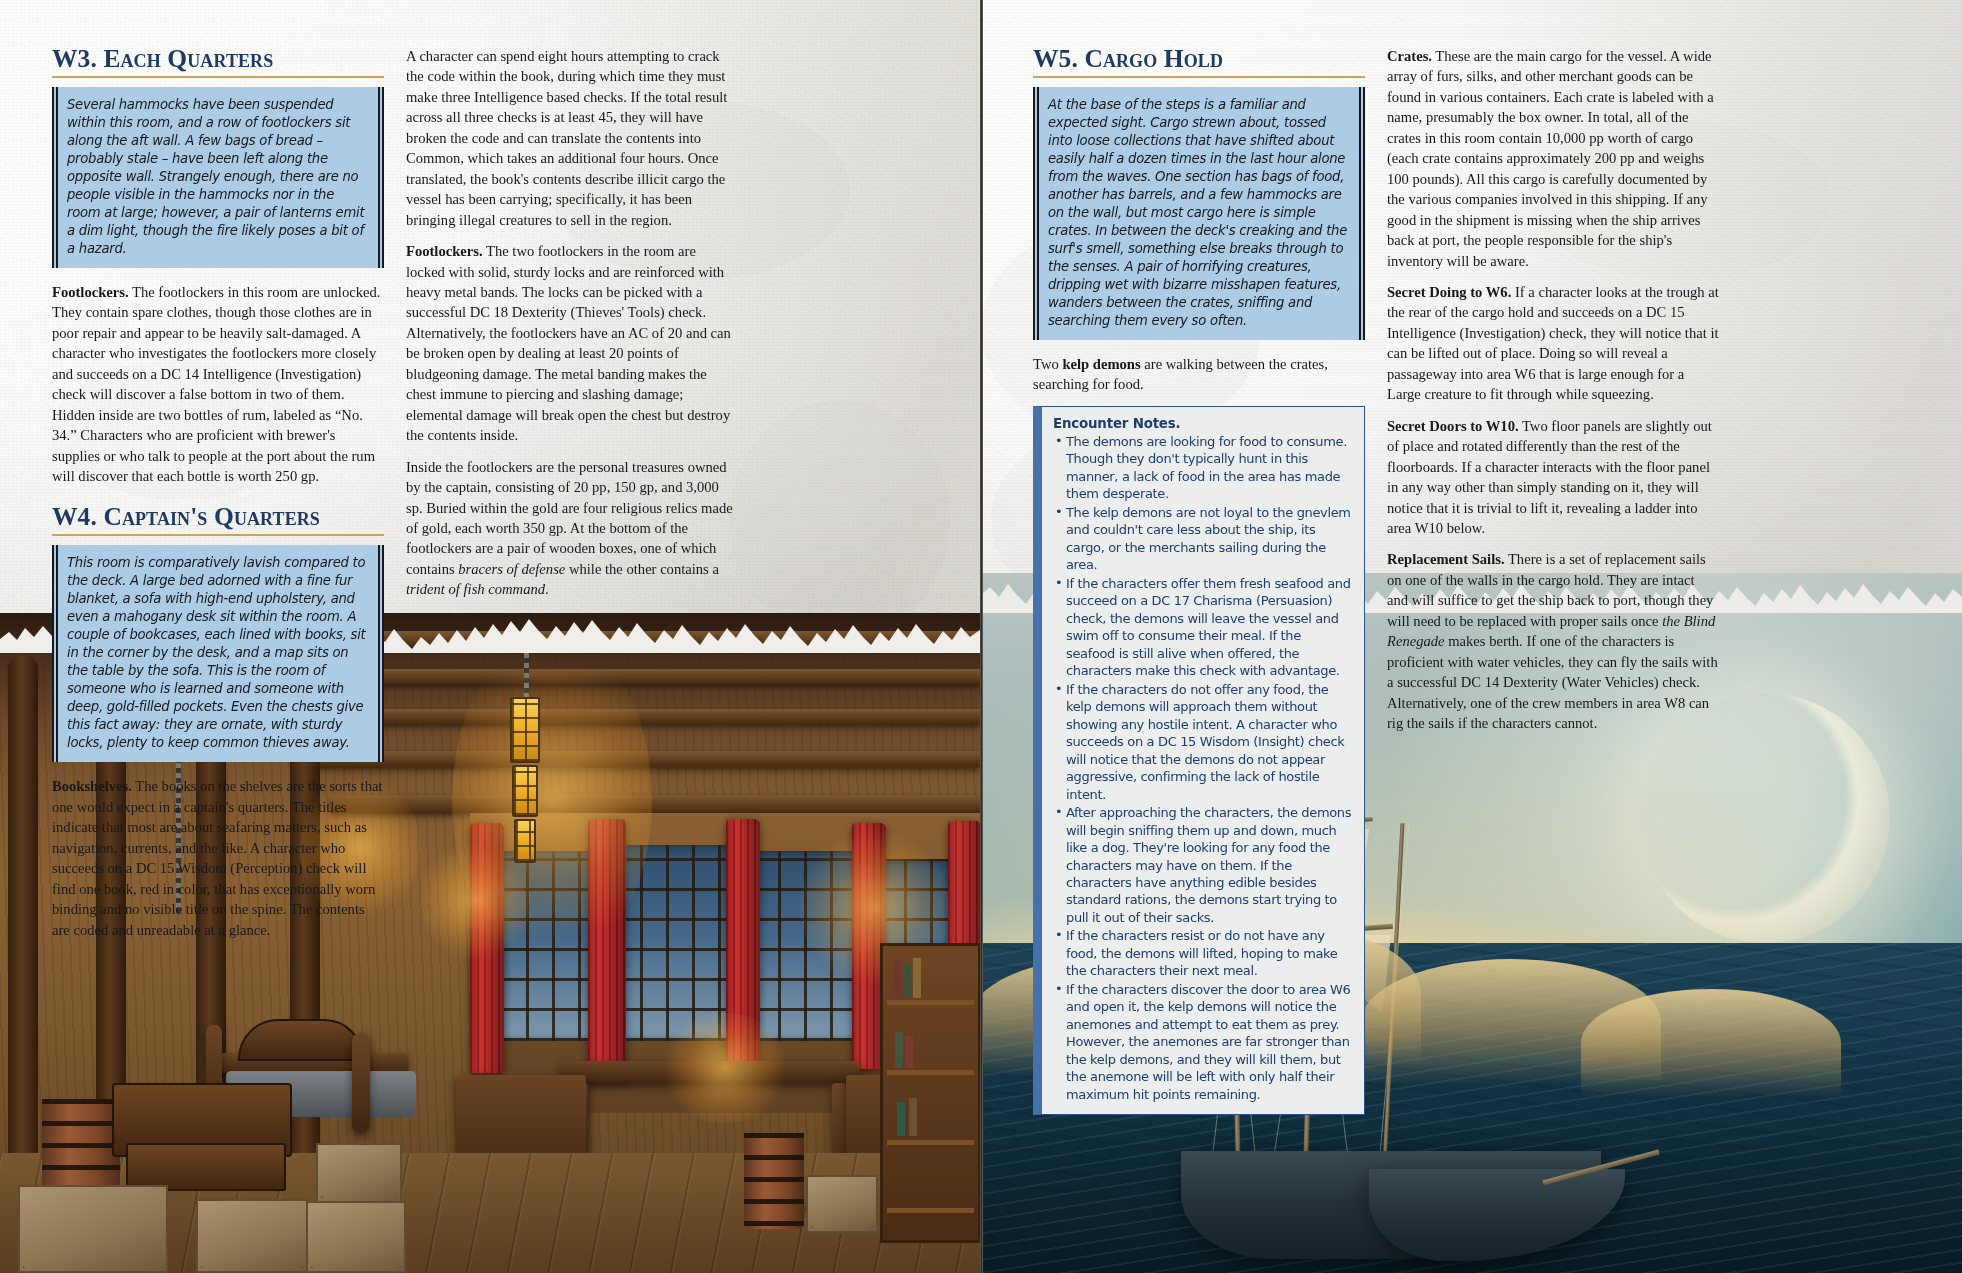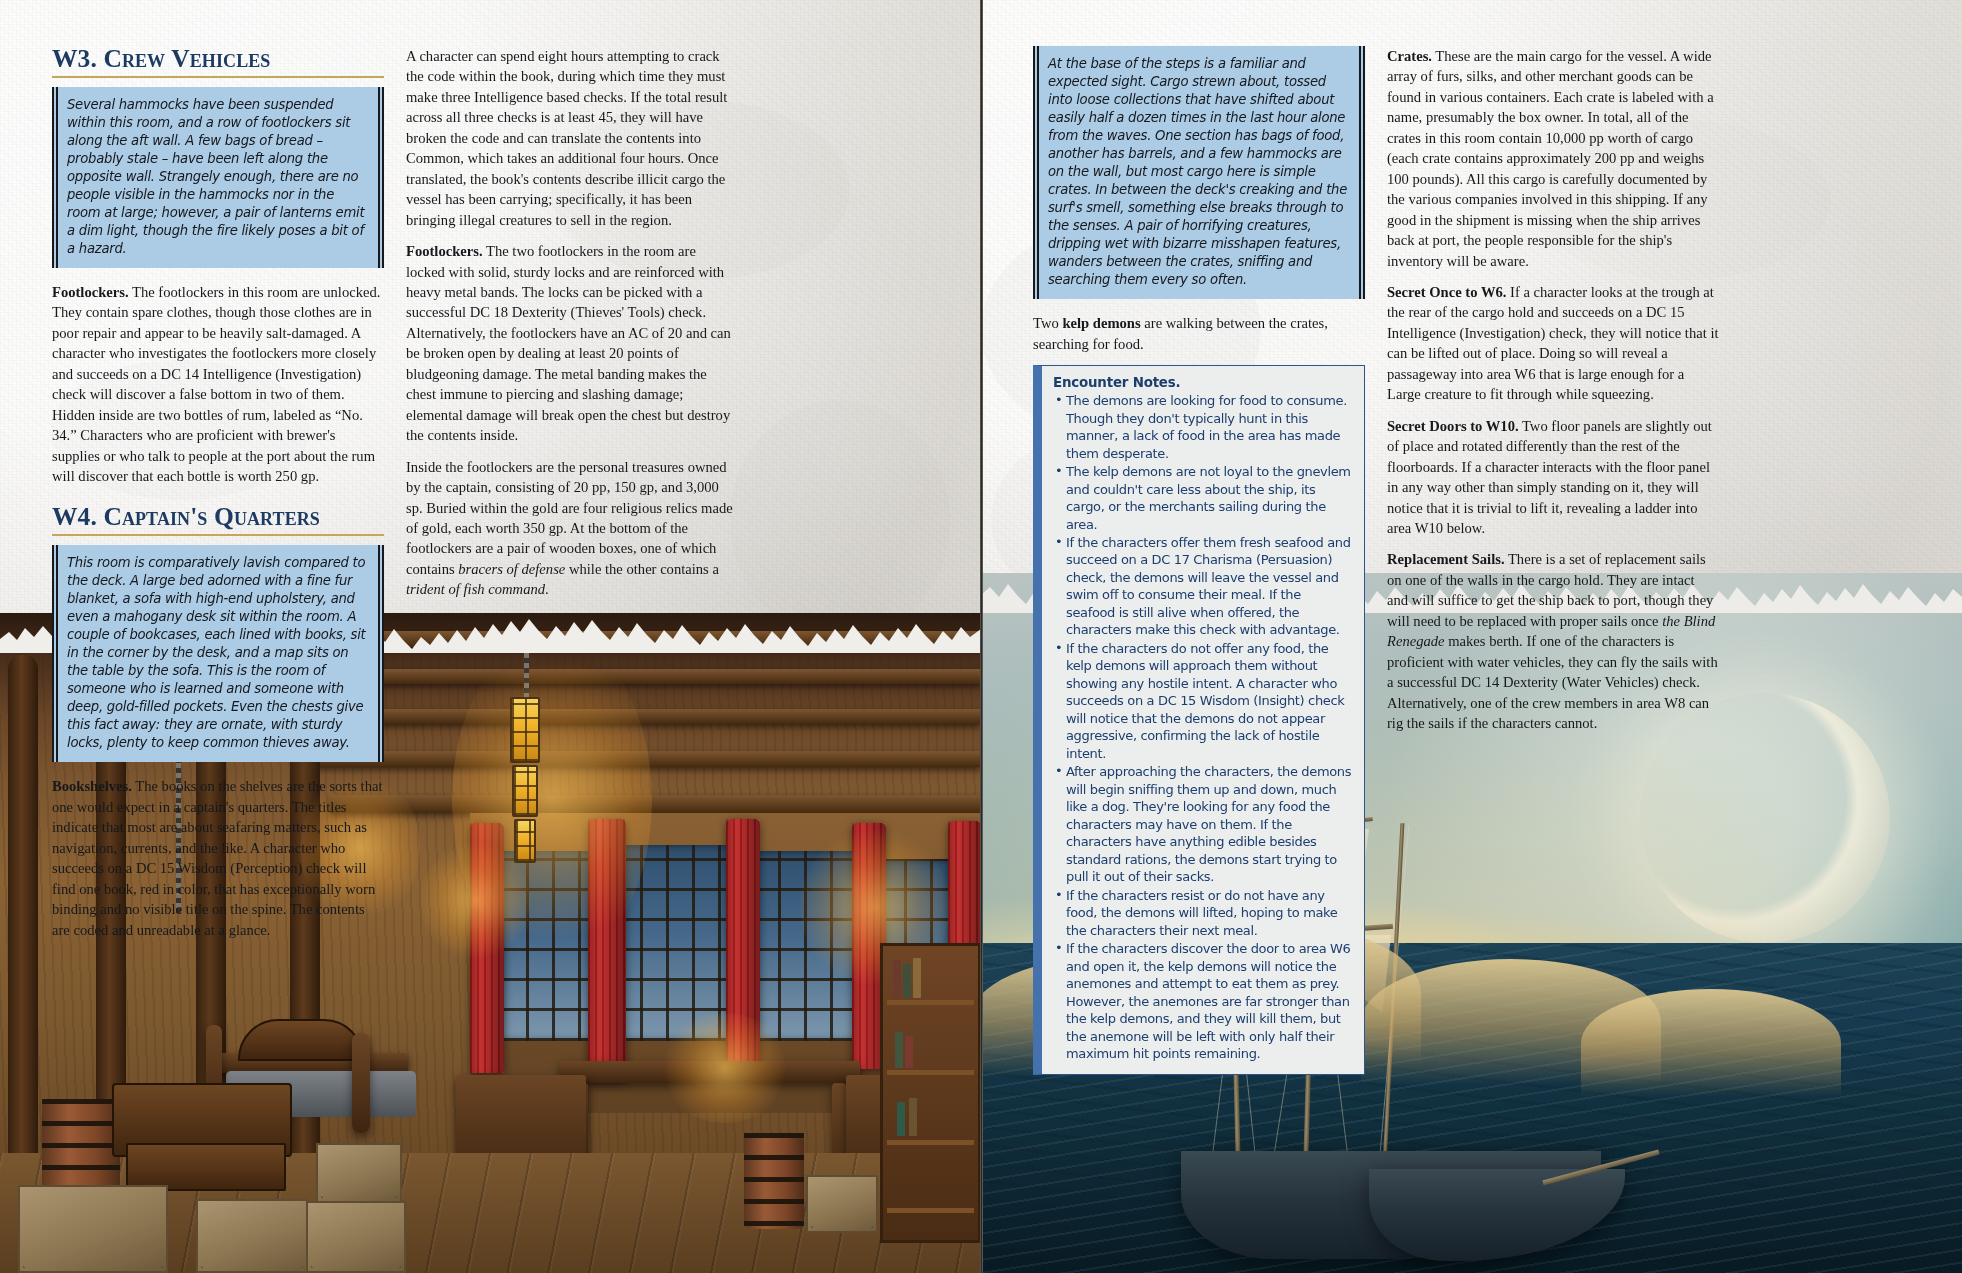--- a/index.html
+++ b/index.html
@@ -402,21 +402,21 @@
                  L547,26 L556,13 L565,23 L574,9 L583,20 L592,7 L601,18 L610,27 L619,14 L628,24
                  L637,10 L646,21 L655,30 L664,17 L673,26 L682,12 L691,23 L700,32 L709,19 L718,28
                  L727,15 L736,25 L745,11 L754,22 L763,31 L772,18 L781,27 L790,13 L799,24 L808,33
                  L817,20 L826,29 L835,16 L844,26 L853,12 L862,23 L871,32 L880,19 L889,28 L898,15
                  L907,25 L916,11 L925,22 L934,31 L943,18 L952,27 L961,14 L970,24 L981,16 L981,40 Z" fill="#f0eeea"></path>
       </svg>
     </div>
 
     <div class="col c1">
       <div class="hd">
-        <h2>W3. Crew Vehicles</h2>
+        <h2>W3. Each Quarters</h2>
         <div class="rule"></div>
       </div>
 
       <div class="boxed">Several hammocks have been suspended within this room, and a row of footlockers sit along the aft wall. A few bags of bread – probably stale – have been left along the opposite wall. Strangely enough, there are no people visible in the hammocks nor in the room at large; however, a pair of lanterns emit a dim light, though the fire likely poses a bit of a hazard.</div>
 
       <p class="body"><b>Footlockers.</b><span> The footlockers in this room are unlocked. They contain spare clothes, though those clothes are in poor repair and appear to be heavily salt-damaged. A character who investigates the footlockers more closely and succeeds on a DC 14 Intelligence (Investigation) check will discover a false bottom in two of them. Hidden inside are two bottles of rum, labeled as “No. 34.” Characters who are proficient with brewer's supplies or who talk to people at the port about the rum will discover that each bottle is worth 250 gp.</span></p>
 
       <div class="hd" style="margin-top:18px;">
         <h2>W4. Captain's Quarters</h2>
         <div class="rule"></div>
@@ -501,20 +501,24 @@
                  L540,11 L549,22 L558,31 L567,18 L576,27 L585,14 L594,24 L603,33 L612,20 L621,29
                  L630,16 L639,26 L648,12 L657,23 L666,32 L675,19 L684,28 L693,15 L702,25 L711,11
                  L720,22 L729,31 L738,18 L747,27 L756,14 L765,24 L774,33 L783,20 L792,29 L801,16
                  L810,26 L819,12 L828,23 L837,32 L846,19 L855,28 L864,15 L873,25 L882,11 L891,22
                  L900,31 L909,18 L918,27 L927,14 L936,24 L945,33 L954,20 L963,29 L972,16 L981,24
                  L981,40 Z" fill="#eeece8"></path>
       </svg>
     </div>
 
     <div class="col c3">
+      <div class="hd">
+        <h2>W5. Cargo Hold</h2>
+        <div class="rule"></div>
+      </div>
 
       <div class="boxed">At the base of the steps is a familiar and expected sight. Cargo strewn about, tossed into loose collections that have shifted about easily half a dozen times in the last hour alone from the waves. One section has bags of food, another has barrels, and a few hammocks are on the wall, but most cargo here is simple crates. In between the deck's creaking and the surf's smell, something else breaks through to the senses. A pair of horrifying creatures, dripping wet with bizarre misshapen features, wanders between the crates, sniffing and searching them every so often.</div>
 
       <p class="body"><span>Two </span><b>kelp demons</b><span> are walking between the crates, searching for food.</span></p>
 
       <div class="notes">
         <h3>Encounter Notes.</h3>
         <ul id="notes-list">
             <li>The demons are looking for food to consume. Though they don't typically hunt in this manner, a lack of food in the area has made them desperate.</li>
             <li>The kelp demons are not loyal to the gnevlem and couldn't care less about the ship, its cargo, or the merchants sailing during the area.</li>
@@ -523,21 +527,21 @@
             <li>After approaching the characters, the demons will begin sniffing them up and down, much like a dog. They're looking for any food the characters may have on them. If the characters have anything edible besides standard rations, the demons start trying to pull it out of their sacks.</li>
             <li>If the characters resist or do not have any food, the demons will lifted, hoping to make the characters their next meal.</li>
             <li>If the characters discover the door to area W6 and open it, the kelp demons will notice the anemones and attempt to eat them as prey. However, the anemones are far stronger than the kelp demons, and they will kill them, but the anemone will be left with only half their maximum hit points remaining.</li>
           </ul>
       </div>
     </div>
 
     <div class="col c4">
       <p class="body"><b>Crates.</b><span> These are the main cargo for the vessel. A wide array of furs, silks, and other merchant goods can be found in various containers. Each crate is labeled with a name, presumably the box owner. In total, all of the crates in this room contain 10,000 pp worth of cargo (each crate contains approximately 200 pp and weighs 100 pounds). All this cargo is carefully documented by the various companies involved in this shipping. If any good in the shipment is missing when the ship arrives back at port, the people responsible for the ship's inventory will be aware.</span></p>
 
-      <p class="body"><b>Secret Once to W6.</b><span> If a character looks at the trough at the rear of the cargo hold and succeeds on a DC 15 Intelligence (Investigation) check, they will notice that it can be lifted out of place. Doing so will reveal a passageway into area W6 that is large enough for a Large creature to fit through while squeezing.</span></p>
+      <p class="body"><b>Secret Doing to W6.</b><span> If a character looks at the trough at the rear of the cargo hold and succeeds on a DC 15 Intelligence (Investigation) check, they will notice that it can be lifted out of place. Doing so will reveal a passageway into area W6 that is large enough for a Large creature to fit through while squeezing.</span></p>
 
       <p class="body"><b>Secret Doors to W10.</b><span> Two floor panels are slightly out of place and rotated differently than the rest of the floorboards. If a character interacts with the floor panel in any way other than simply standing on it, they will notice that it is trivial to lift it, revealing a ladder into area W10 below.</span></p>
 
       <p class="body"><b>Replacement Sails.</b><span> There is a set of replacement sails on one of the walls in the cargo hold. They are intact and will suffice to get the ship back to port, though they will need to be replaced with proper sails once </span><i>the Blind Renegade</i><span> makes berth. If one of the characters is proficient with water vehicles, they can fly the sails with a successful DC 14 Dexterity (Water Vehicles) check. Alternatively, one of the crew members in area W8 can rig the sails if the characters cannot.</span></p>
     </div>
   </div>
 
   <div class="gutter"></div>
 </div>
 

